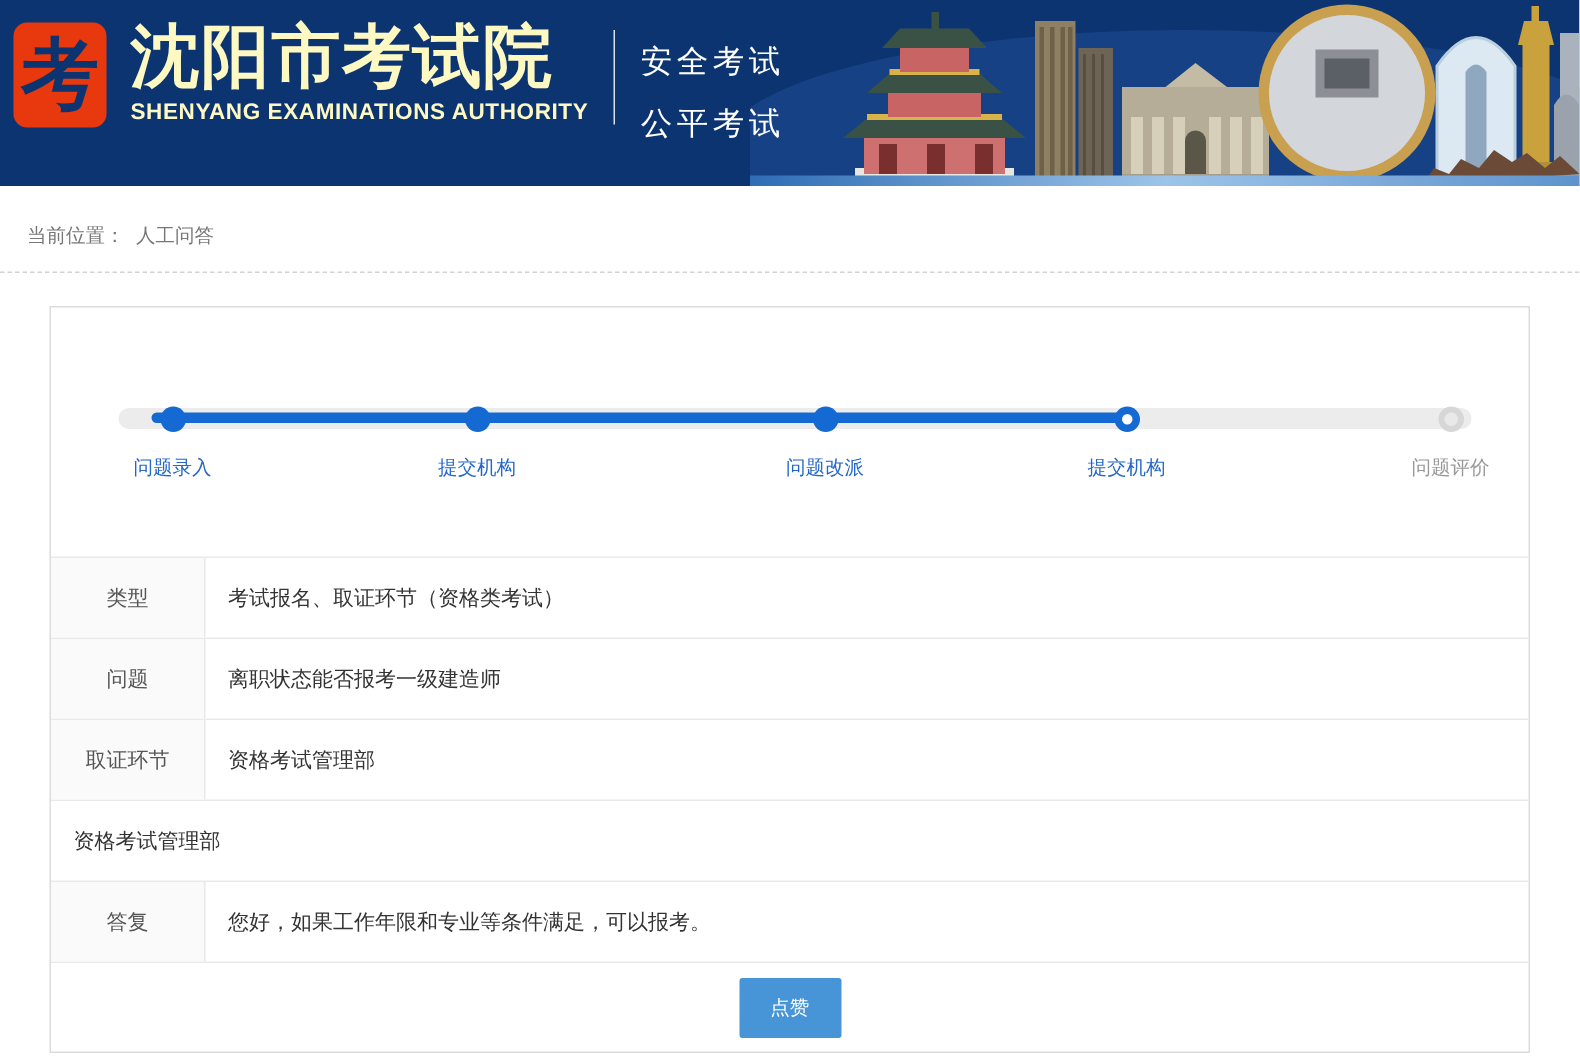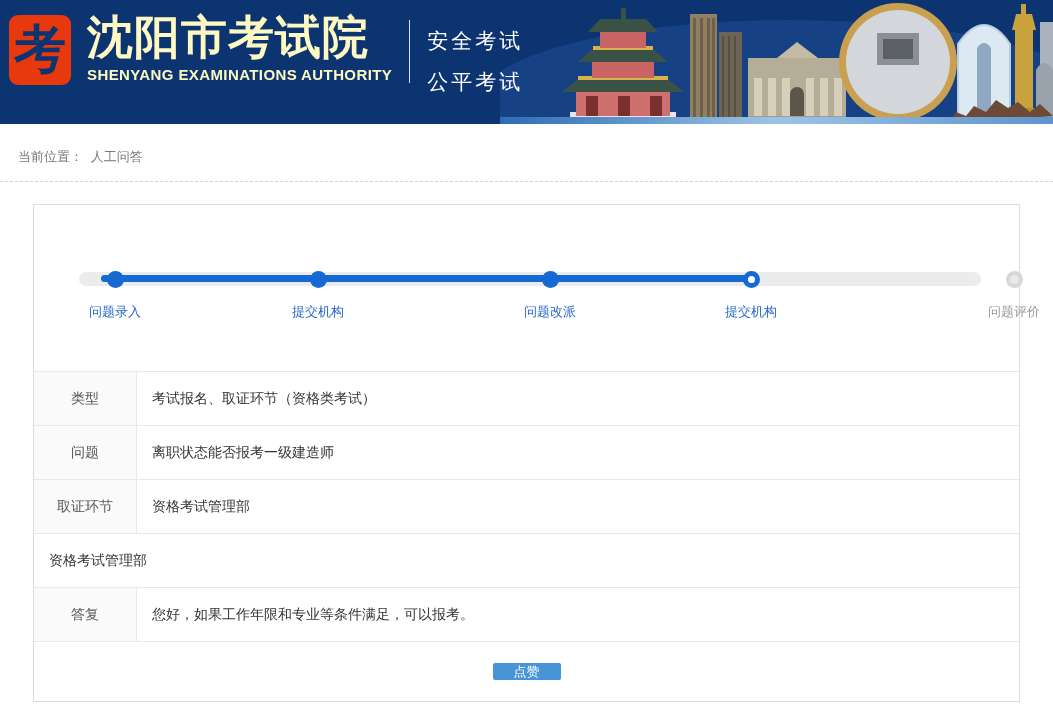--- a/index.html
+++ b/index.html
@@ -43,21 +43,21 @@
   .detail-table { border-top:1px solid #e9e9e9; }
   .detail-row { display:flex; min-height:54px; border-bottom:1px solid #e9e9e9; }
   .detail-label { flex:none; width:103px; background:#fafafa; border-right:1px solid #e9e9e9;
                   display:flex; align-items:center; justify-content:center;
                   font-size:14px; color:#555; }
   .detail-value { flex:1; display:flex; align-items:center; padding:0 20px 0 15px;
                   font-size:14px; color:#333; }
 
   
   .actions { height:59px; display:flex; align-items:center; justify-content:center; }
-  .like-button { width:68px; height:17px; background:#4795d6; color:#fff; border:none;
+  .like-button { width:68px; height:40px; background:#4795d6; color:#fff; border:none;
                  font-size:13px; font-family:inherit; border-radius:2px; cursor:pointer; }
 </style>
 </head>
 <body>
 
 <header class="site-header">
   <div class="logo-seal">考</div>
   <div class="title-block">
     <div class="site-title">沈阳市考试院</div>
     <div class="site-subtitle">SHENYANG EXAMINATIONS AUTHORITY</div>
@@ -152,21 +152,21 @@
       <span class="step-label">提交机构</span>
     </div>
     <div class="step done" style="left:516px">
       <span class="step-dot"></span>
       <span class="step-label">问题改派</span>
     </div>
     <div class="step current" style="left:717px">
       <span class="step-dot"></span>
       <span class="step-label">提交机构</span>
     </div>
-    <div class="step pending" style="left:980px">
+    <div class="step pending" style="left:933px">
       <span class="step-dot"></span>
       <span class="step-label">问题评价</span>
     </div>
   </div>
 
   <div class="detail-table">
     <div class="detail-row">
       <div class="detail-label">类型</div>
       <div class="detail-value">考试报名、取证环节（资格类考试）</div>
     </div>

